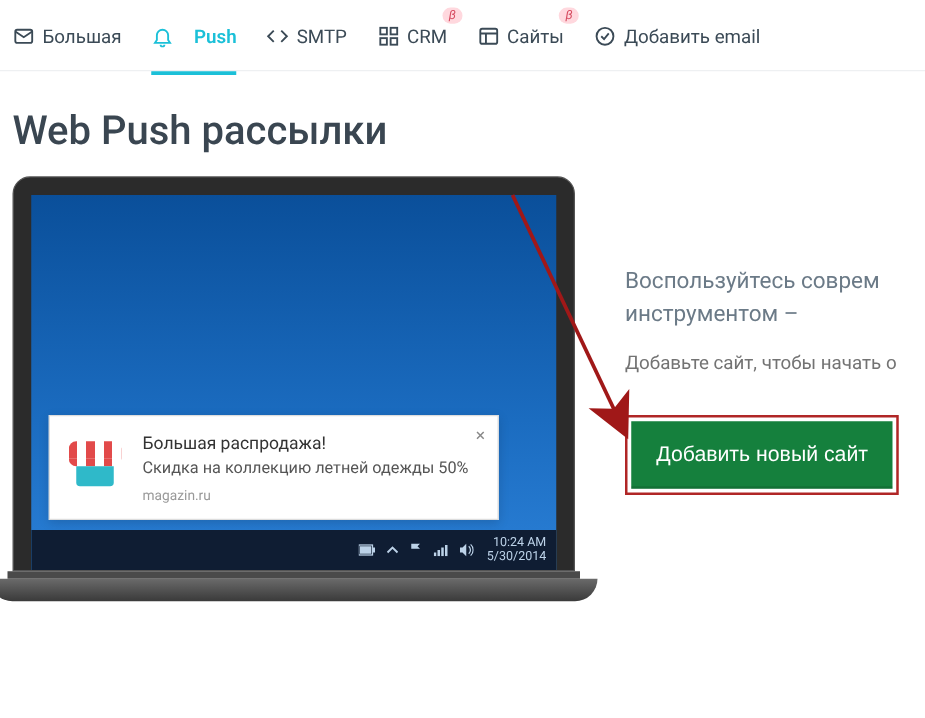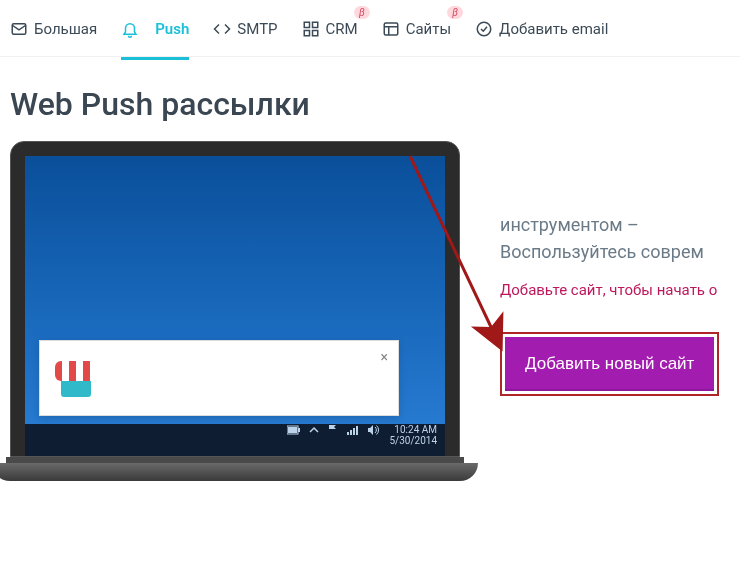--- a/index.html
+++ b/index.html
@@ -81,21 +81,21 @@
     background: linear-gradient(#0a4f9a 0%, #1b6cc0 60%, #2a7fd6 100%);
     position: relative;
     overflow: hidden;
   }
   .taskbar {
     position: absolute;
     bottom: 0; left: 0; right: 0;
     height: 32px;
     background: #0f1d33;
     display: flex;
-    align-items: flex-start;
+    align-items: center;
     justify-content: flex-end;
     padding: 0 8px;
     gap: 10px;
     color: #bcd2e8;
     font-size: 10px;
   }
   .taskbar .tray-icons { display: flex; gap: 8px; align-items: center; }
   .taskbar .clock { text-align: right; line-height: 1.1; font-size: 10px; }
   .notif {
     position: absolute;
@@ -149,29 +149,29 @@
   }
   
   .promo {
     padding-top: 70px;
     color: #6b7a87;
     font-size: 18px;
     line-height: 1.5;
     max-width: 250px;
   }
   .promo .strong { color: #455361; font-weight: 600; }
-  .promo .sub { margin-top: 14px; font-size: 15px; color: #be185d; }
+  .promo .sub { margin-top: 14px; font-size: 15px; color: #737373; }
   .add-btn-wrap {
     margin-top: 30px;
     border: 2px solid #b02626;
     padding: 3px;
     display: inline-block;
   }
   .add-btn {
-    background: #a21caf;
+    background: #15803d;
     color: #fff;
     border: none;
     padding: 17px 20px;
     font-size: 17px;
     font-weight: 500;
     cursor: pointer;
     box-shadow: inset 0 -2px 0 rgba(0,0,0,.12);
   }
   
   .arrow-svg {
@@ -244,20 +244,25 @@
 
         <div class="notif">
           <span class="close">×</span>
           <div class="icon-slot">
             <div class="storefront">
               <div class="roof"></div>
                 <div class="awning"></div>
                 <div class="body"></div>
             </div>
           </div>
+          <div class="txt">
+            <div class="title">Большая распродажа!</div>
+            <div class="body-text">Скидка на коллекцию летней одежды 50%</div>
+            <div class="domain">magazin.ru</div>
+          </div>
         </div>
 
         <div class="taskbar">
           <div class="tray-icons">
             <svg width="14" height="10" viewBox="0 0 14 10">
                 <rect x="0" y="1" width="11" height="8" fill="none" stroke="#bcd2e8"></rect>
                 <rect x="11" y="3" width="2" height="4" fill="#bcd2e8"></rect>
                 <rect x="1" y="2" width="9" height="6" fill="#bcd2e8"></rect>
               </svg>
             <svg width="10" height="10" viewBox="0 0 10 10">
@@ -283,22 +288,22 @@
           </div>
         </div>
 
       </div>
     </div>
     <div class="laptop-hinge"></div>
     <div class="laptop-base"></div>
   </div>
 
   <div class="promo">
+    <div>Воспользуйтесь соврем</div>
     <div>инструментом –</div>
-    <div>Воспользуйтесь соврем</div>
     <div class="sub">Добавьте сайт, чтобы начать о</div>
     <div class="add-btn-wrap">
       <button class="add-btn">Добавить новый сайт</button>
     </div>
   </div>
 
   <svg class="arrow-svg" viewBox="0 0 160 230">
     <defs>
       <marker id="ah" markerWidth="14" markerHeight="14" refX="10" refY="6" orient="auto">
         <path d="M0 0 L12 6 L0 12 L3 6 Z" fill="#a01818"></path>

